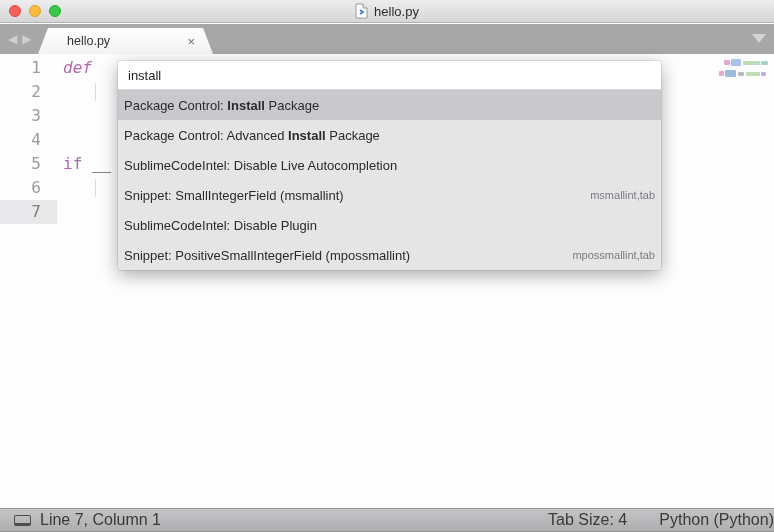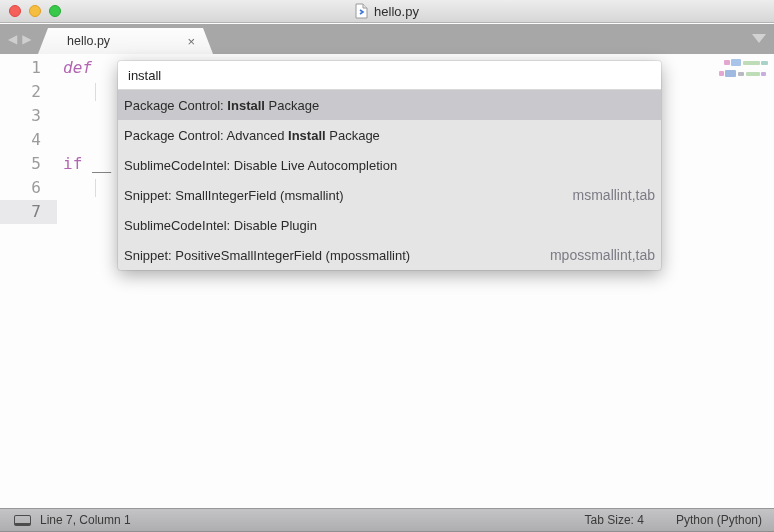--- a/index.html
+++ b/index.html
@@ -81,35 +81,35 @@
     display:flex;align-items:center;padding:0 10px;
     font-size:13px;color:#222;
   }
   .palette-list{display:block;}
   .prow{
     height:30px;display:flex;align-items:center;
     padding:0 6px;font-size:13px;color:#2b2b2b;
   }
   .prow.selected{background:#c9c9cd;}
   .prow .seg-bold{font-weight:bold;}
-  .prow .hint{margin-left:auto;font-size:14px;color:#7b7b85;}
+  .prow .hint{margin-left:auto;font-size:11px;color:#7b7b85;}
   
   .statusbar{
     position:absolute;left:0;bottom:0;width:774px;height:24px;
     background:linear-gradient(#c4c4c6,#aeaeb0);
     border-top:1px solid #979797;border-bottom:1px solid #8f8f8f;
     display:flex;align-items:center;
-    font-size:12px;color:#3a3a3a;
+    font-size:16px;color:#3a3a3a;
   }
   .sb-left{display:flex;align-items:center;gap:9px;padding-left:14px;}
   .sb-panel-icon{
     width:17px;height:11px;border:1px solid #4c4c4c;border-radius:2px;
     border-bottom-width:3px;background:transparent;
   }
-  .sb-right{margin-left:auto;display:flex;align-items:flex-start;gap:32px;padding-right:12px;}
+  .sb-right{margin-left:auto;display:flex;align-items:flex-start;gap:32px;}
 </style>
 </head>
 <body>
 
 <div class="window">
 
   <div class="titlebar">
     <div class="traffic">
       <span class="light red"></span>
       <span class="light yellow"></span>

